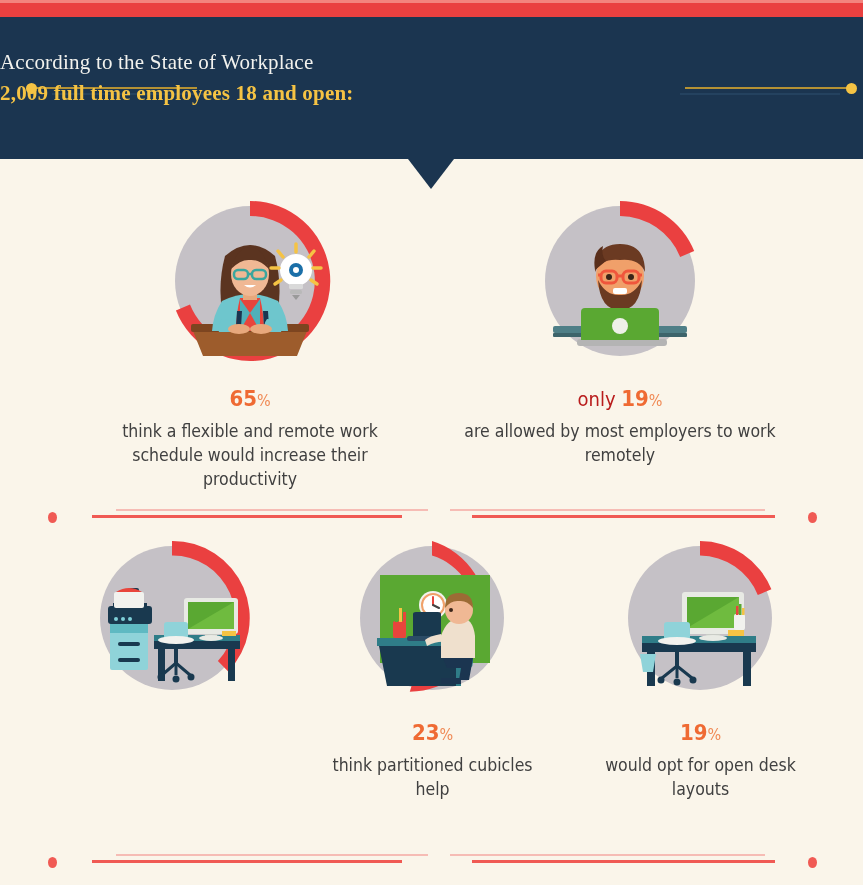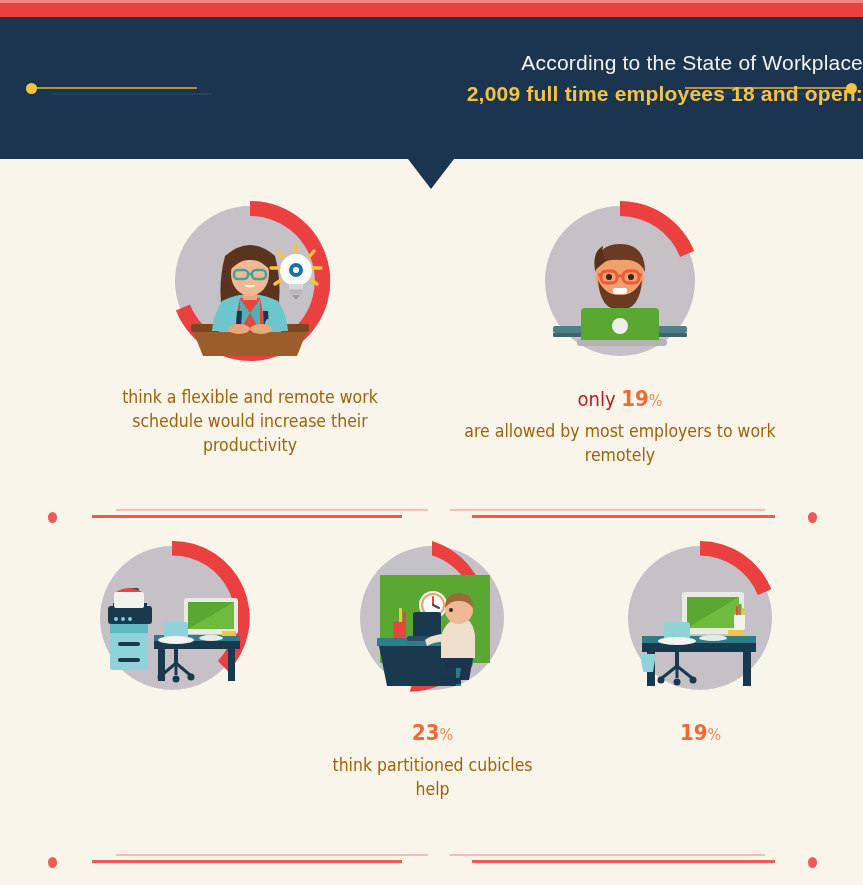--- a/index.html
+++ b/index.html
@@ -34,25 +34,25 @@
     position: absolute;
     top: 17px; left: 0;
     width: 863px;
     height: 142px;
     background: #1b3550;
   }
   .header-title {
     position: absolute;
     top: 30px; left: 0;
     width: 863px;
-    text-align: right;
+    text-align: left;
     line-height: 31px;
     color: #f2f2ee;
     font-size: 21px;
-    font-family: Liberation Sans, sans-serif;
+    font-family: Liberation Serif, serif;
     letter-spacing: 0.2px;
   }
   .header-line-3 {
     color: #f5c344;
     font-weight: bold;
     font-size: 21px;
   }
   .hl-strong { font-weight: bold; }
 
   
@@ -121,21 +121,21 @@
     font-size: 22px;
     font-weight: bold;
   }
   .pct-sign {
     color: #f08a55;
     font-size: 16px;
     font-weight: normal;
   }
   .stat-caption {
     margin-top: 9px;
-    color: #a16207;
+    color: #404040;
     font-size: 17.5px;
     line-height: 24px;
     font-family: "DejaVu Sans Condensed", "Liberation Sans Narrow", "Liberation Sans", sans-serif;
   }
 
   
   .stat-1 { top: 196px; left: 85px;  width: 330px; }
   .stat-2 { top: 196px; left: 455px; width: 330px; }
   
   .stat-3 { top: 530px; left: 50px;  width: 245px; }
@@ -253,20 +253,21 @@
           <line x1="193" y1="55" x2="198" y2="61"></line>
           <line x1="229" y1="55" x2="224" y2="61"></line>
           <line x1="186" y1="72" x2="194" y2="72"></line>
           <line x1="236" y1="72" x2="228" y2="72"></line>
           <line x1="190" y1="88" x2="196" y2="84"></line>
           <line x1="232" y1="88" x2="226" y2="84"></line>
         </g>
       </g>
     </svg>
   </div>
+  <div class="stat-pct"><span class="pct-prefix"></span><span class="pct-num">65</span><span class="pct-sign">%</span></div>
   <div class="stat-caption">think a flexible and remote work schedule would increase their productivity</div>
 </div>
 
 <div class="stat stat-2">
   <div class="donut">
     <svg width="330" height="180" viewBox="0 0 330 180">
       <circle cx="165" cy="85" r="75" fill="#c5c1c6"></circle>
 
       <path d="M 165 5 A 80 80 0 0 1 239.2 55.1 L 225.1 61 A 64.7 64.7 0 0 0 165 20 Z" fill="#ea4040"></path>
       <g>
@@ -449,20 +450,21 @@
         <line x1="99" y1="136" x2="99" y2="148" stroke="#19394f" stroke-width="3"></line>
         <circle cx="83" cy="150" r="3.5" fill="#19394f"></circle>
         <circle cx="115" cy="150" r="3.5" fill="#19394f"></circle>
         <circle cx="99" cy="152" r="3.5" fill="#19394f"></circle>
 
         <path d="M62 124 l16 0 l-3 18 l-10 0 Z" fill="#8fd3d9"></path>
       </g>
     </svg>
   </div>
   <div class="stat-pct"><span class="pct-prefix"></span><span class="pct-num">19</span><span class="pct-sign">%</span></div>
+  <div class="stat-caption">would opt for open desk layouts</div>
 </div>
 
 <div class="divider divider-2">
   <div class="div-seg div-seg-left">
     <div class="div-thin"></div>
     <div class="div-thick"></div>
   </div>
   <div class="div-seg div-seg-right">
     <div class="div-thin"></div>
     <div class="div-thick"></div>

